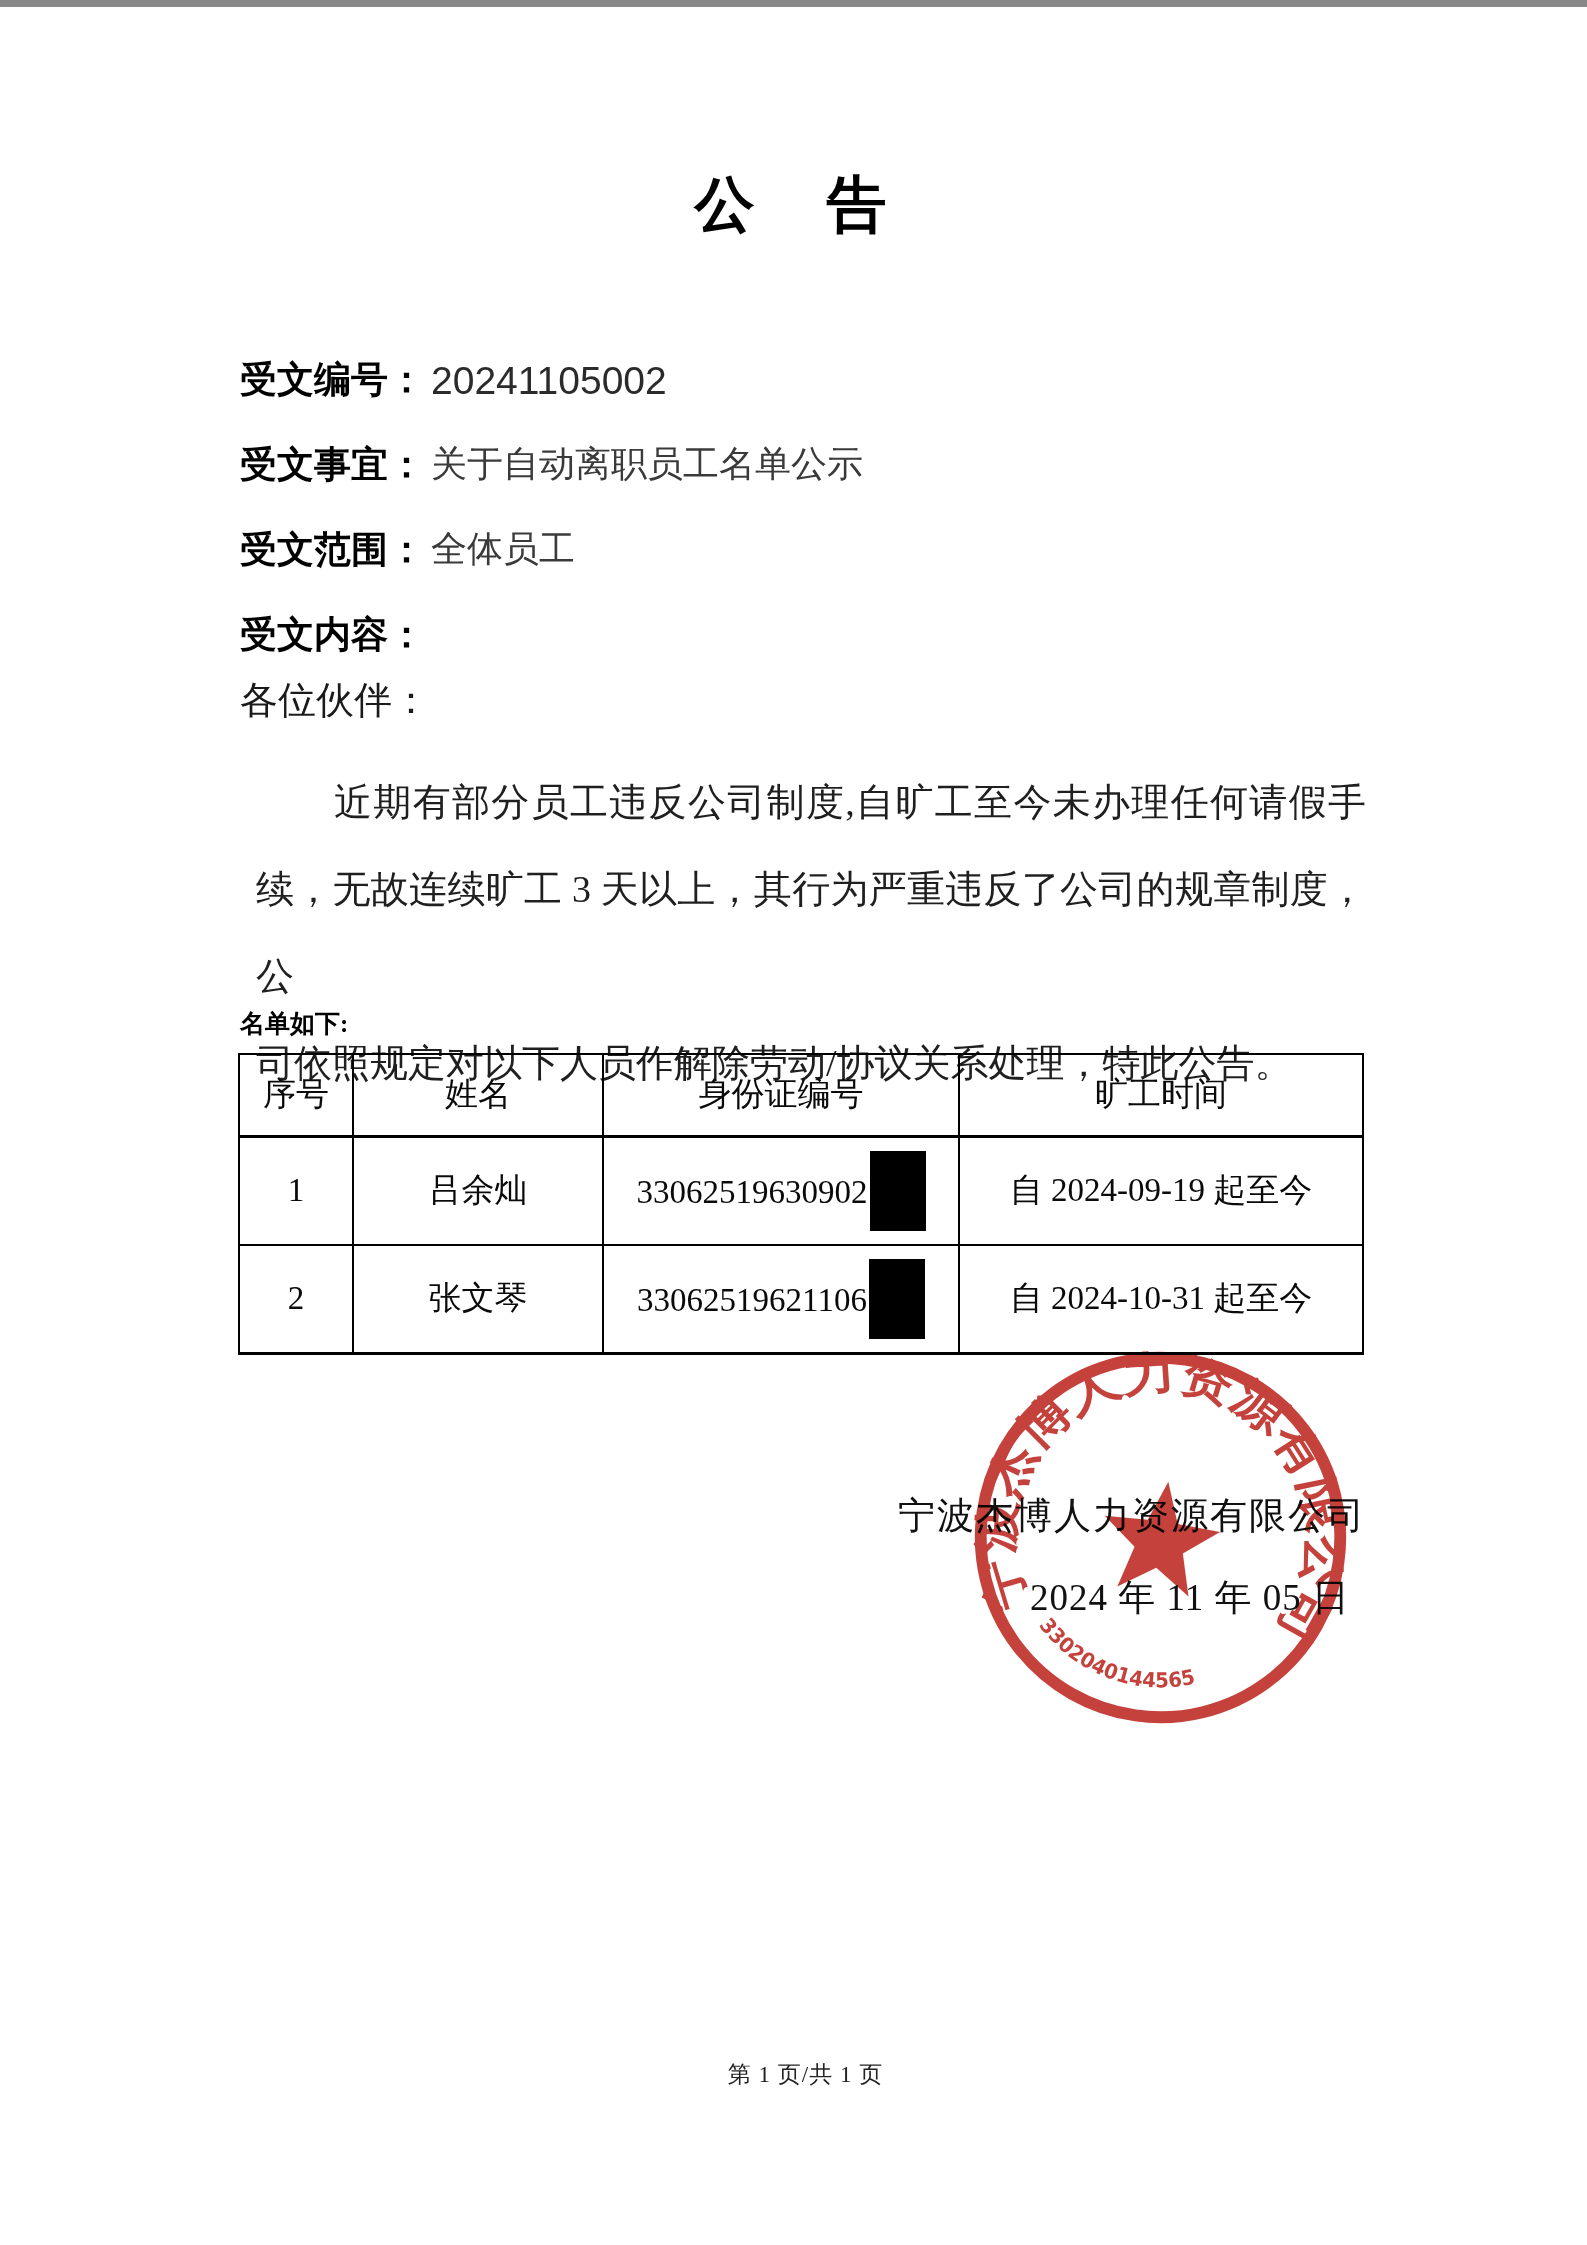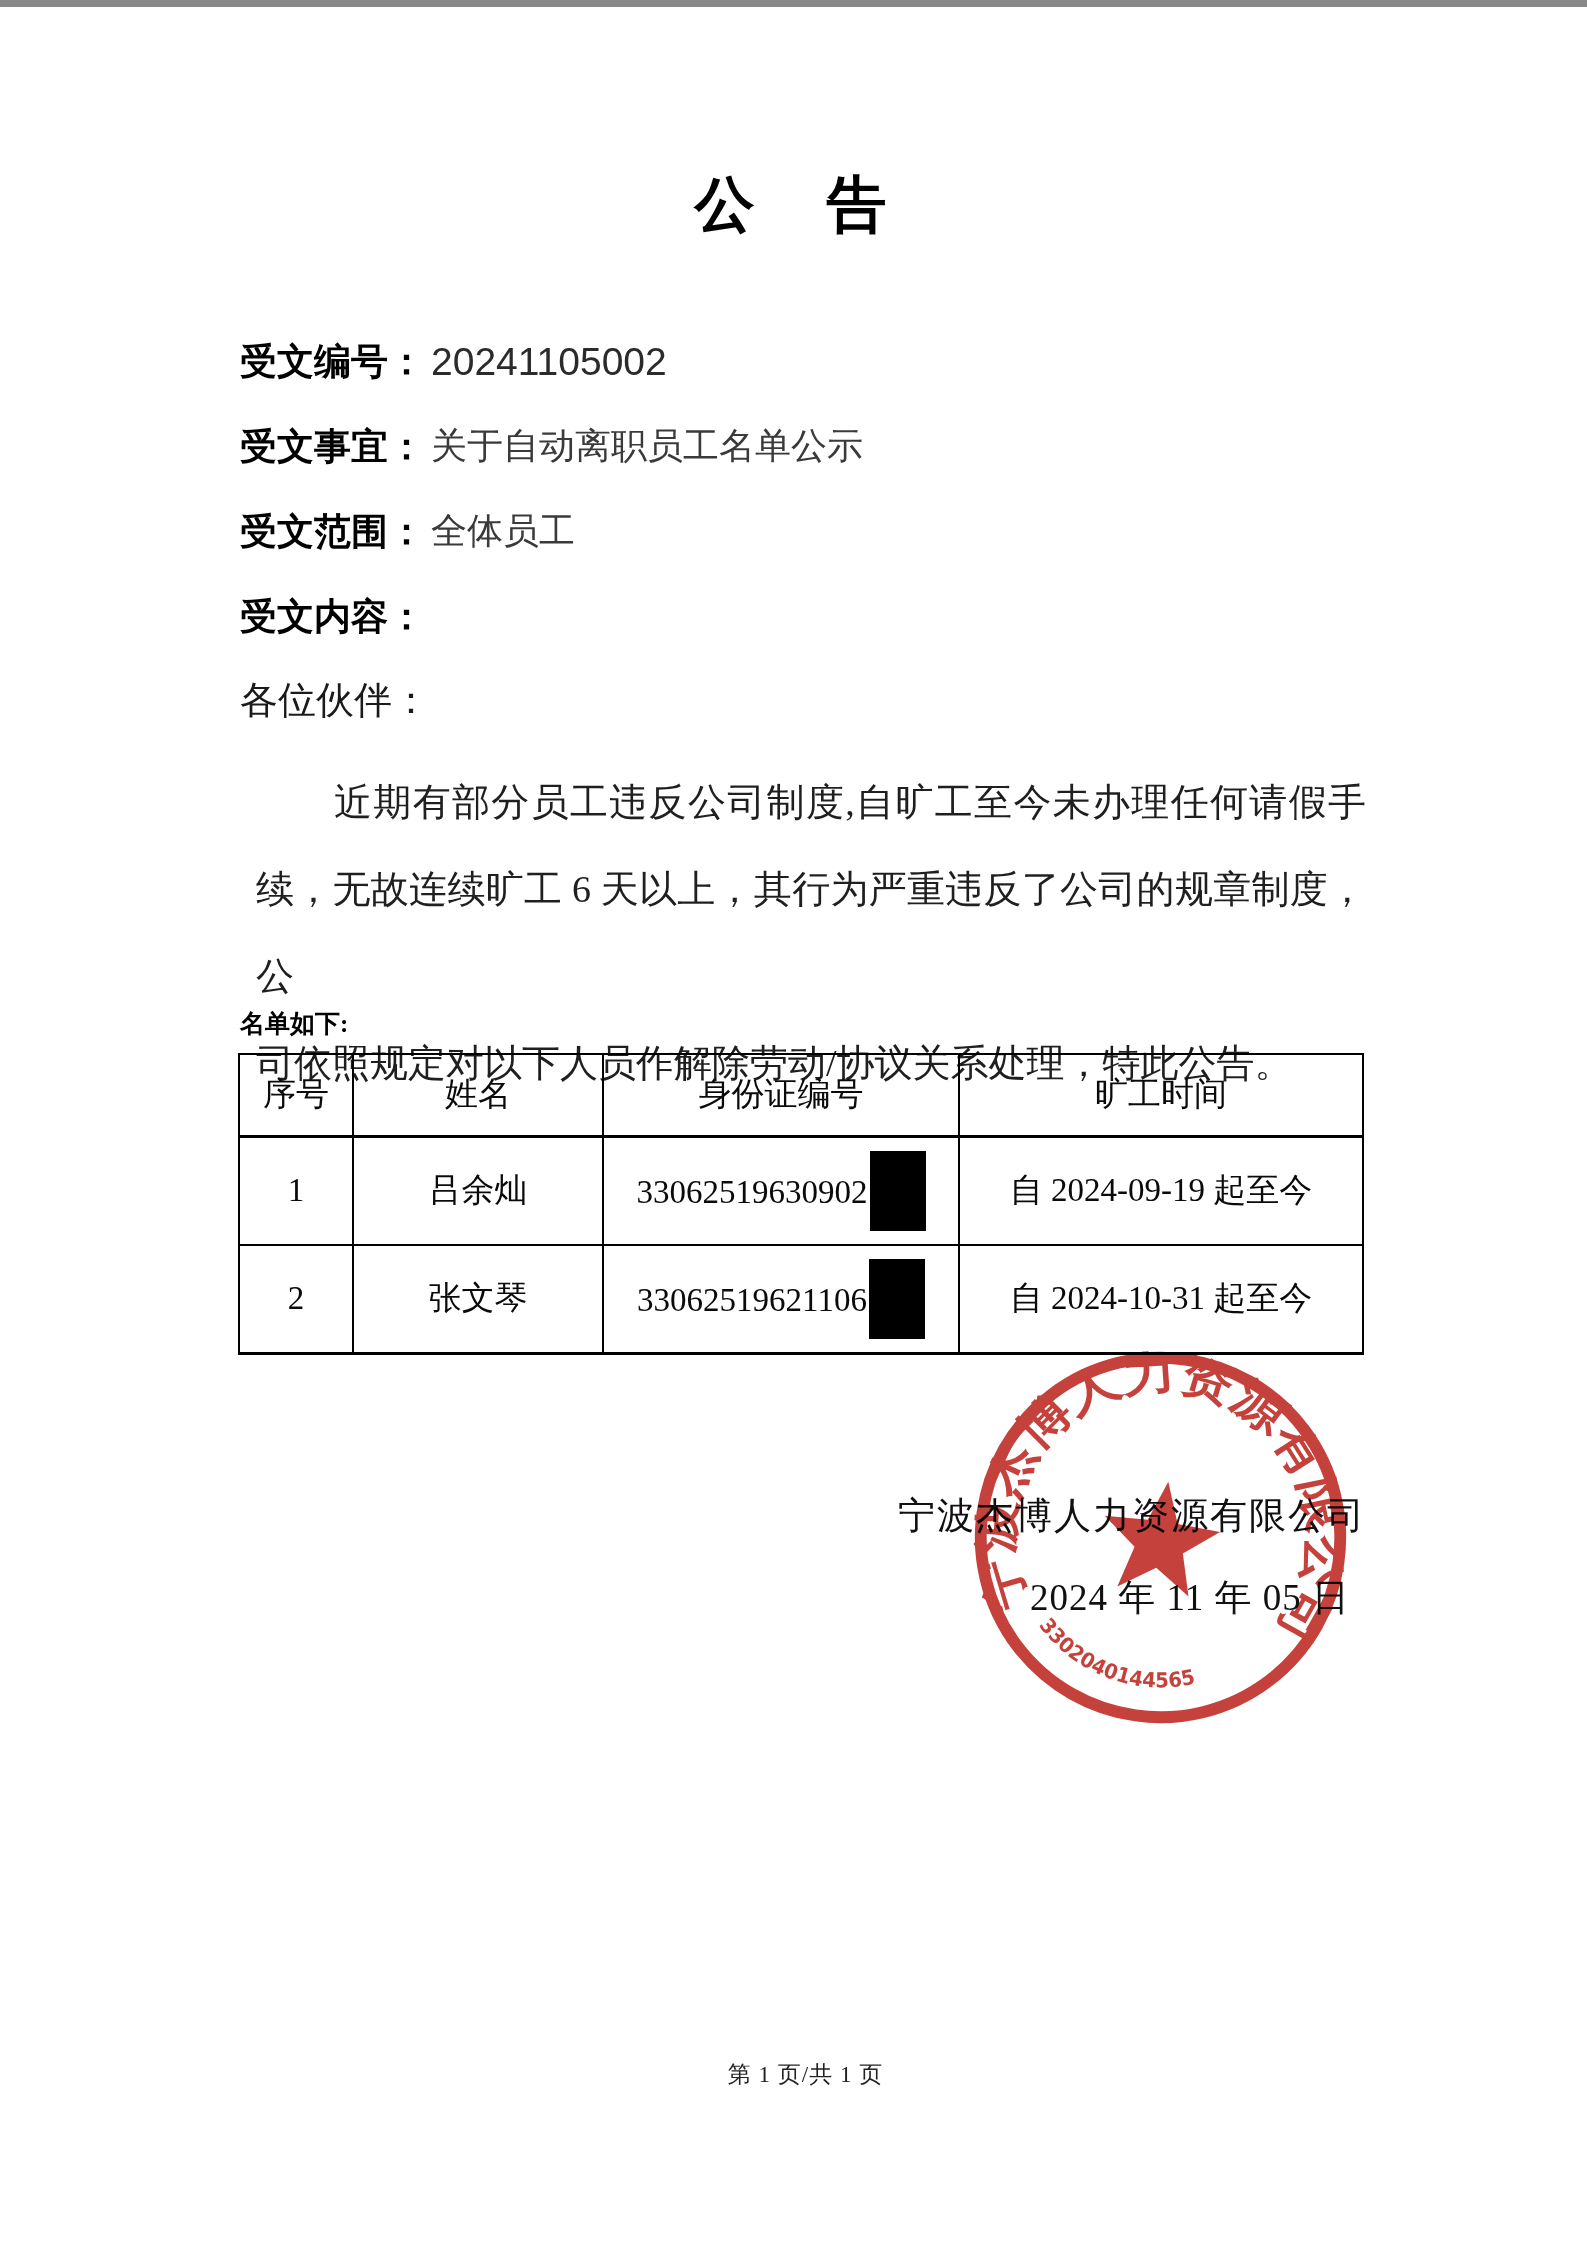--- a/index.html
+++ b/index.html
@@ -12,21 +12,21 @@
     color:#000;
     overflow:hidden;
   }
   .doc-title {
     position:absolute; top:158px; left:0; width:100%;
     text-align:center;
     font-size:60px; font-weight:bold;
     letter-spacing:6px;
   }
   .fields { position:absolute; top:330px; left:240px; width:1120px; }
-  .field-row { height:85px; display:flex; align-items:flex-start; }
+  .field-row { height:85px; display:flex; align-items:center; }
   .field-label { font-size:37px; font-weight:bold; white-space:pre; }
   .field-value { font-size:36px; color:#3a3a3a; margin-left:6px; white-space:pre; }
   .field-value.num { font-family:"Liberation Sans","DejaVu Sans",sans-serif; font-size:39px; color:#2b2b2b; padding-top:3px; }
   .salutation {
     position:absolute; top:668px; left:240px;
     font-size:38px; color:#1a1a1a;
   }
   .body-par {
     position:absolute; top:752px; left:256px; width:1110px;
     font-size:38px; color:#1f1f1f; line-height:87px;
@@ -104,21 +104,21 @@
     <div class="field-row">
       <span class="field-label">受文内容：</span>
       <span class="field-value"></span>
     </div>
   </div>
 
   <div class="salutation">各位伙伴：</div>
 
   <div class="body-par">
     <div class="body-line first">近期有部分员工违反公司制度,自旷工至今未办理任何请假手</div>
-    <div class="body-line">续，无故连续旷工 6 天以上，其行为严重违反了公司的规章制度，公</div>
+    <div class="body-line">续，无故连续旷工 3 天以上，其行为严重违反了公司的规章制度，公</div>
     <div class="body-line last">司依照规定对以下人员作解除劳动/协议关系处理，特此公告。</div>
   </div>
 
   <div class="list-label">名单如下:</div>
 
   <table class="roster">
     <colgroup>
         <col class="c1">
         <col class="c2">
         <col class="c3">

